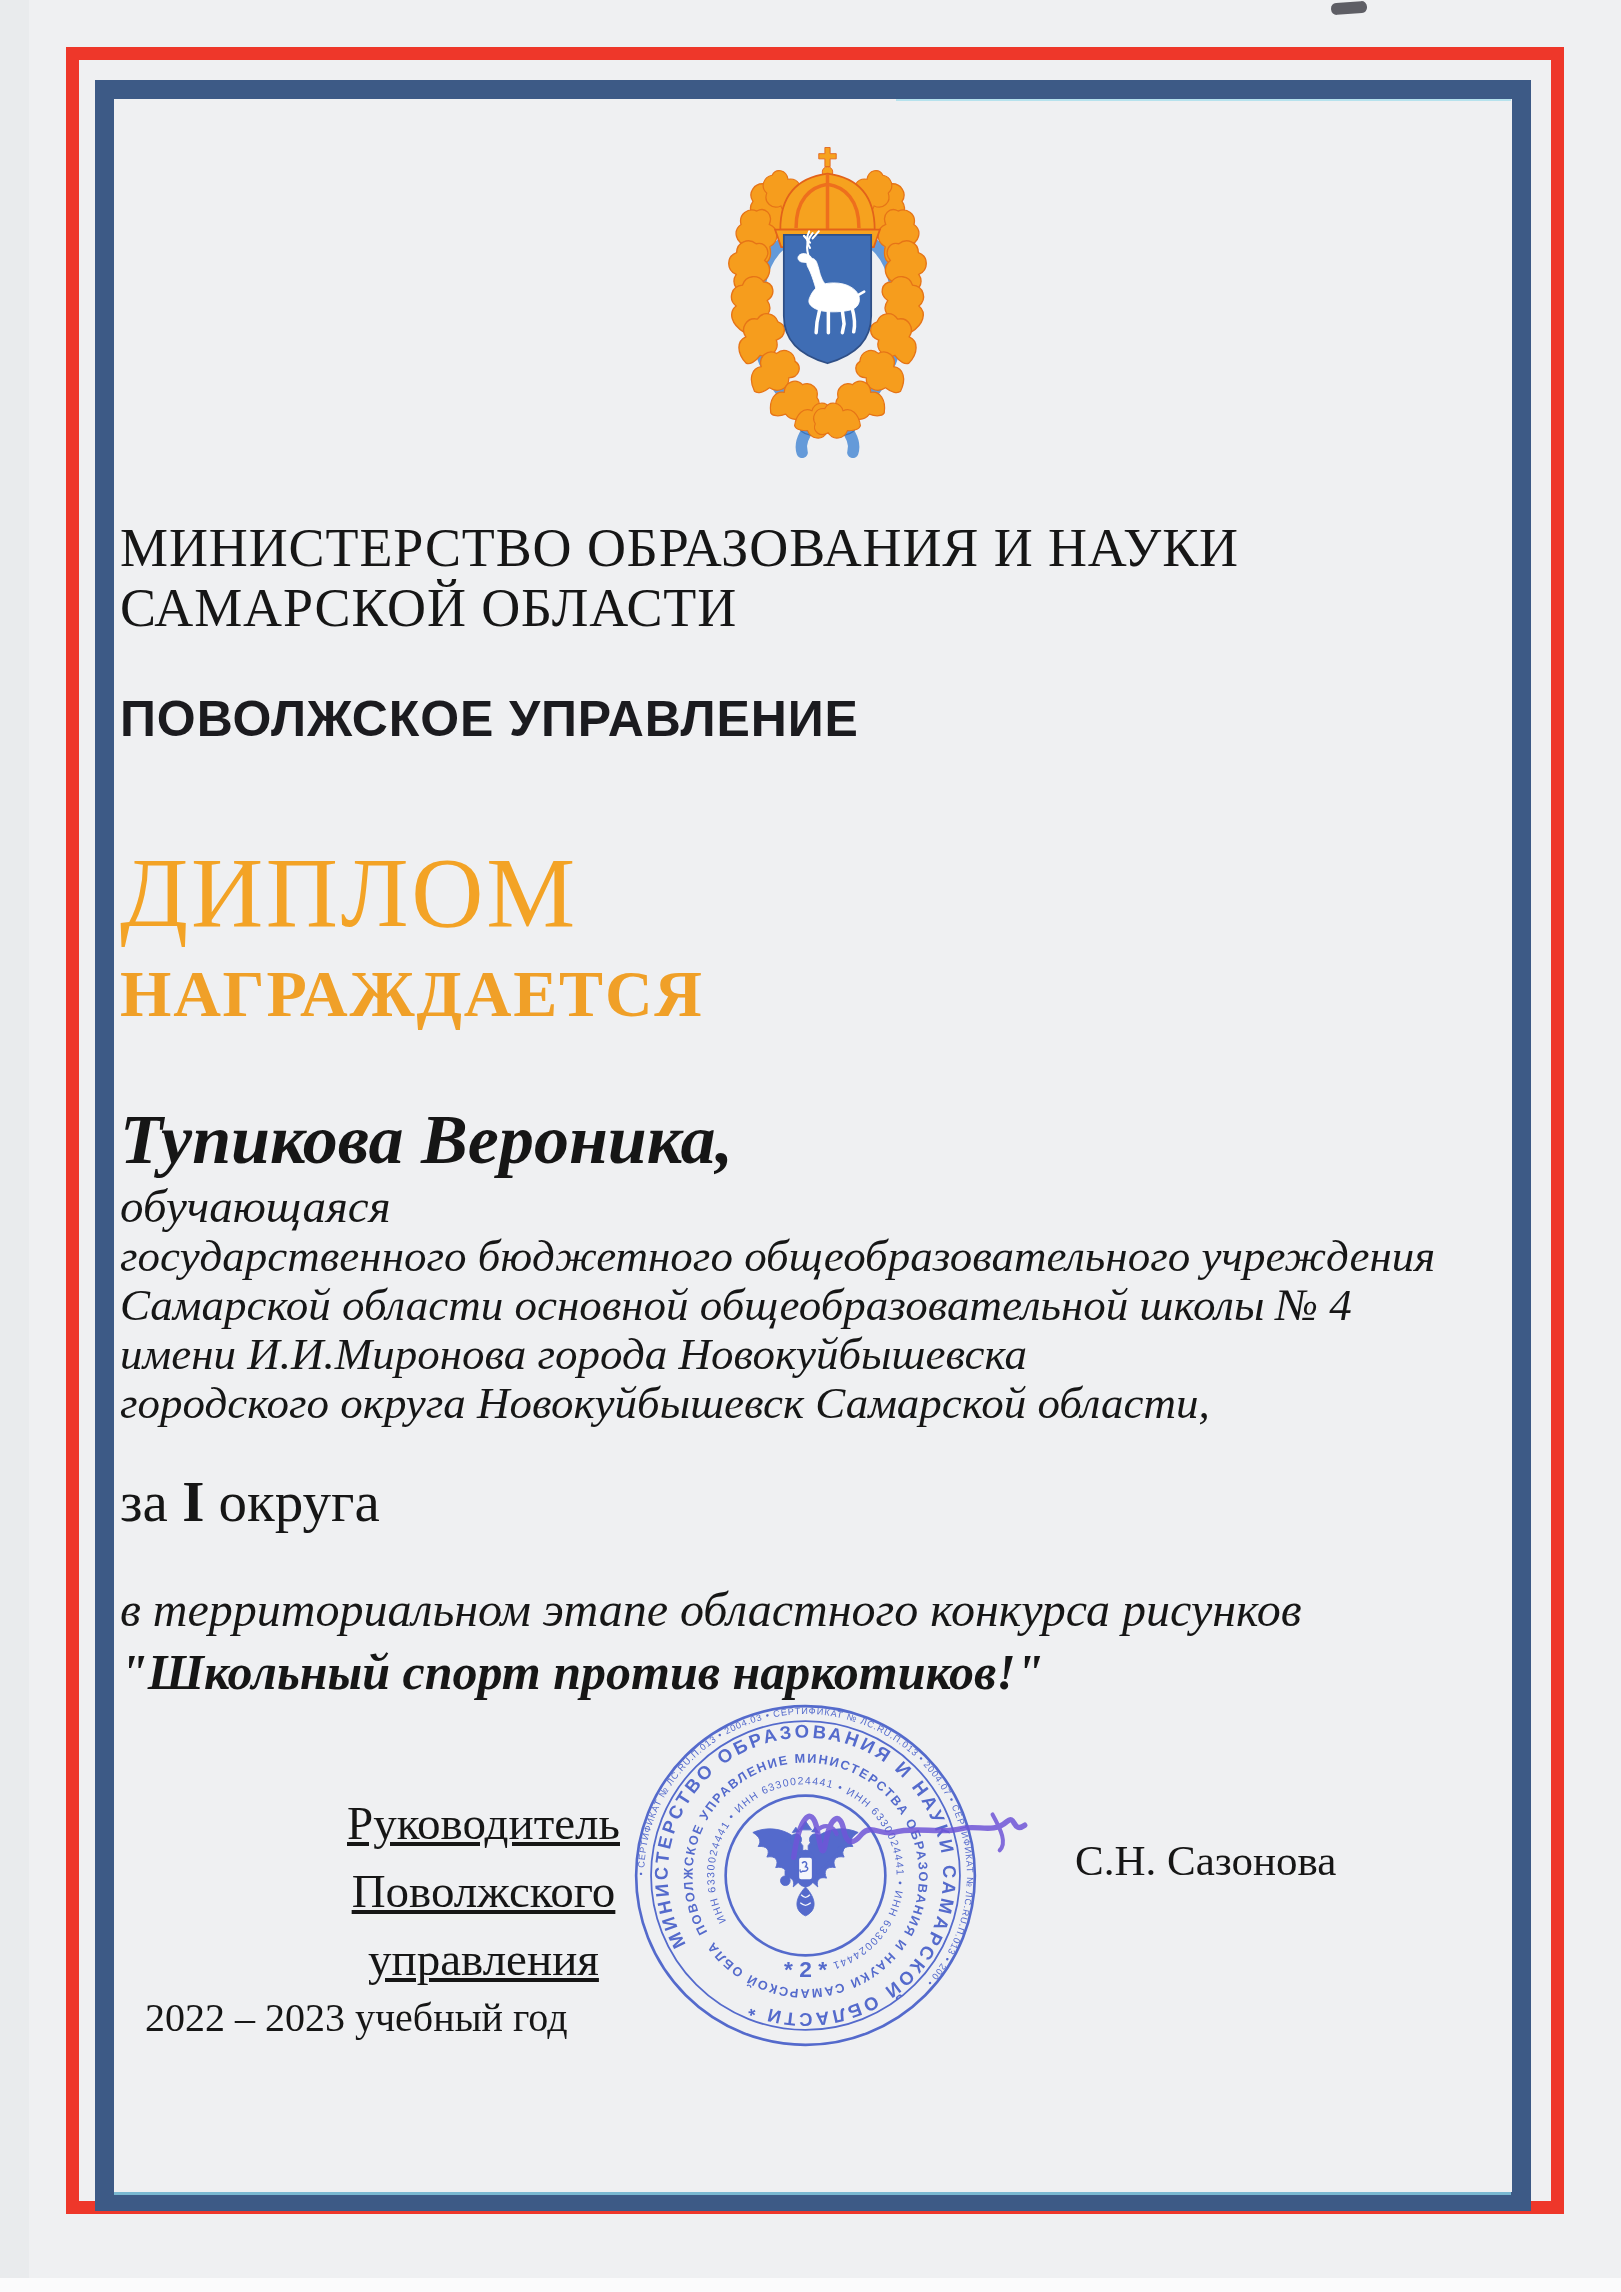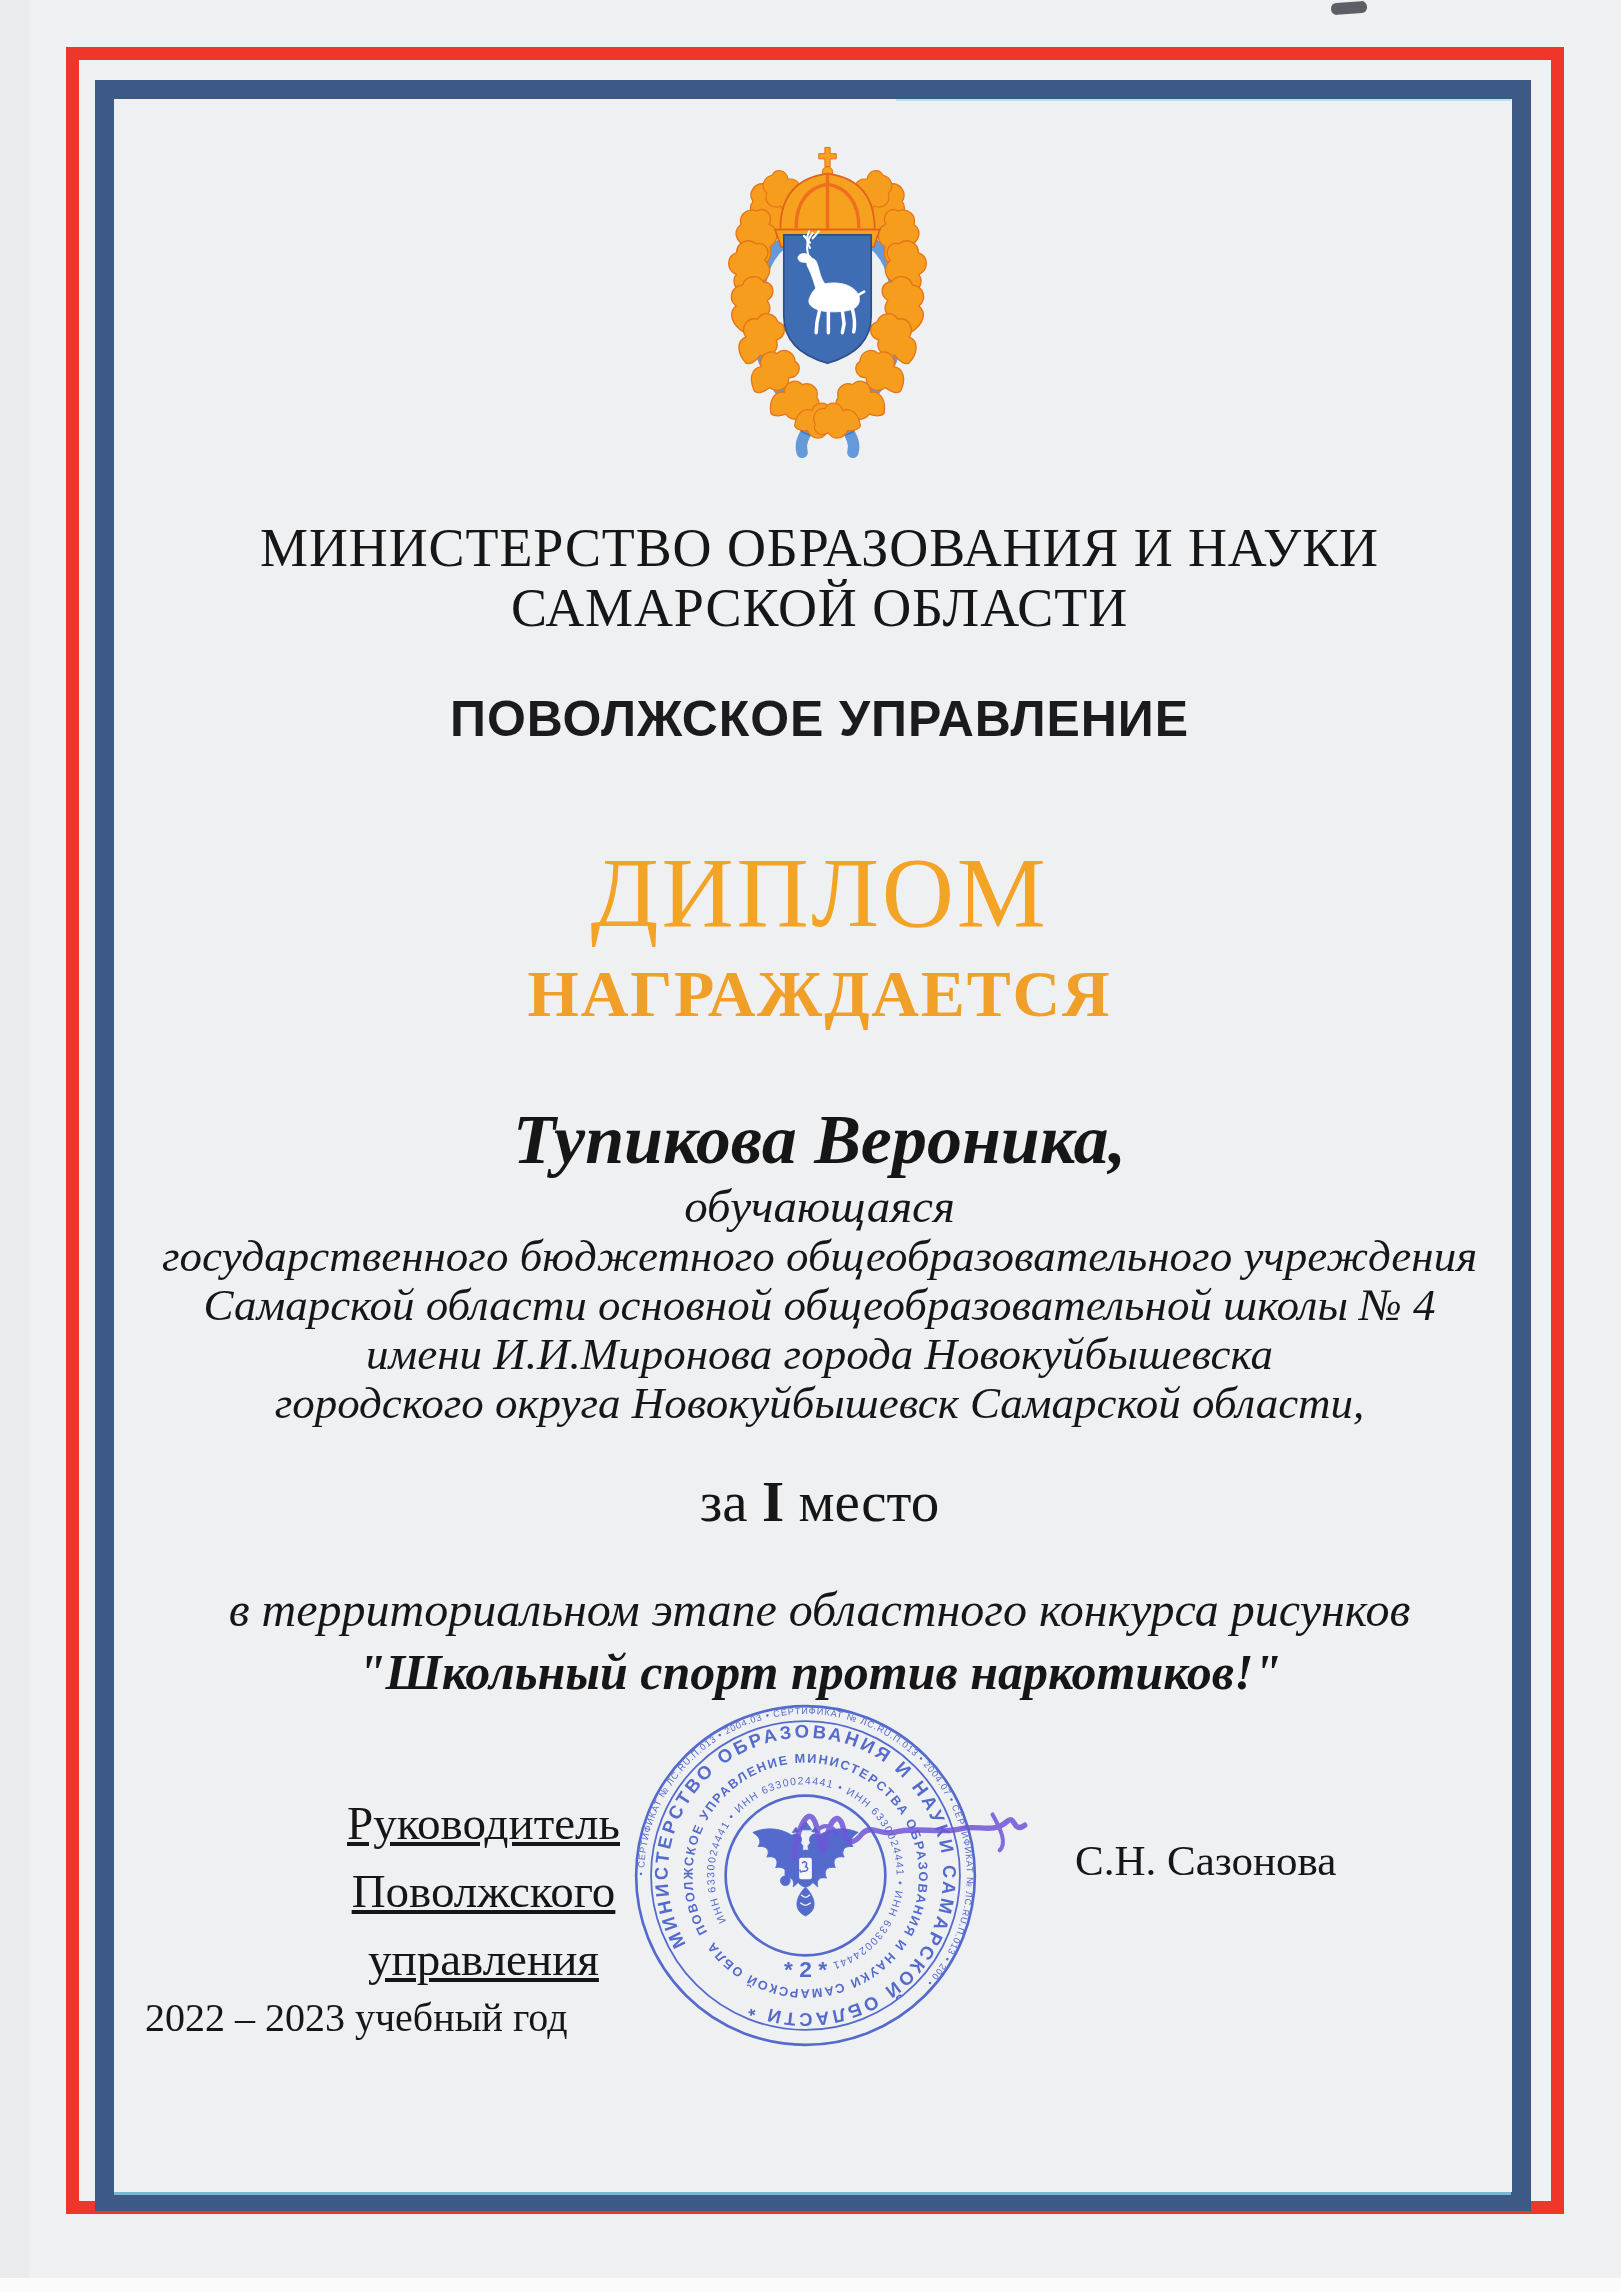--- a/index.html
+++ b/index.html
@@ -3,21 +3,21 @@
 <meta charset="utf-8">
 <style>
   html,body{margin:0;padding:0;}
   body{
     width:1621px;height:2293px;position:relative;overflow:hidden;
     background:#eff0f2;
     font-family:"Liberation Serif", serif;
     color:#161616;
   }
   .abs{position:absolute;}
-  .ctr{left:120px;width:1399px;text-align:center;}
+  .ctr{left:120px;width:1399px;text-align:left;}
   
   .edge-left{left:0;top:0;width:29px;height:2293px;background:#e9ebed;}
   .edge-bottom{left:0;top:2278px;width:1621px;height:14.3px;background:#fbfbfc;}
   
   .frame-red{left:66px;top:47px;width:1472px;height:2141px;border:13.4px solid #ee372a;}
   .frame-blue{left:95px;top:80px;width:1398px;height:2093px;border:19px solid #3d5a86;}
   .cyan-line-bottom{left:114px;top:2192px;width:1397px;height:2.7px;background:#8fd8ea;opacity:.75;}
   .cyan-line-top{left:896px;top:99px;width:615px;height:1.8px;background:#8fd8ea;opacity:.6;}
   .scan-mark{left:1331px;top:1.8px;width:36px;height:11.6px;background:#44444c;border-radius:5.4px;transform:rotate(-4deg);opacity:.85;}
 
@@ -128,21 +128,21 @@
 
 <div class="abs ctr recipient-role">обучающаяся</div>
 
 <div class="abs ctr school">
   <div>государственного бюджетного общеобразовательного учреждения</div>
   <div>Самарской области основной общеобразовательной школы № 4</div>
   <div>имени И.И.Миронова города Новокуйбышевска</div>
   <div>городского округа Новокуйбышевск Самарской области,</div>
 </div>
 
-<div class="abs ctr award"><span>за</span><span class="place">I</span><span>место</span></div>
+<div class="abs ctr award"><span>за</span><span class="place">I</span><span>округа</span></div>
 
 <div class="abs ctr contest1">в территориальном этапе областного конкурса рисунков</div>
 
 <div class="abs ctr contest2">"Школьный спорт против наркотиков!"</div>
 
 <div class="abs sig-role">
   <div>Руководитель</div>
   <div>Поволжского управления</div>
 </div>
 

